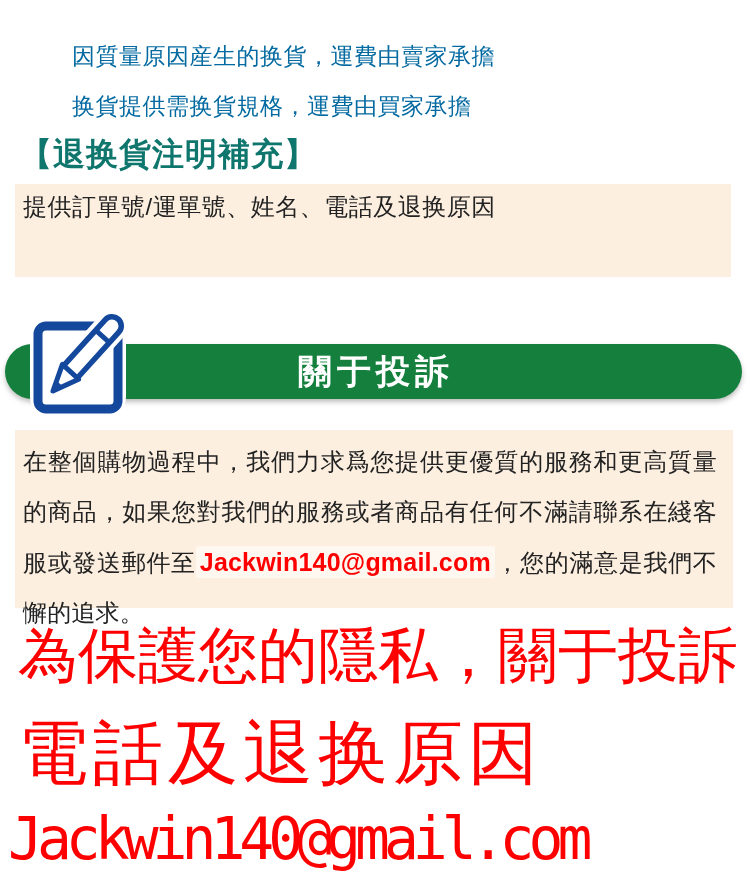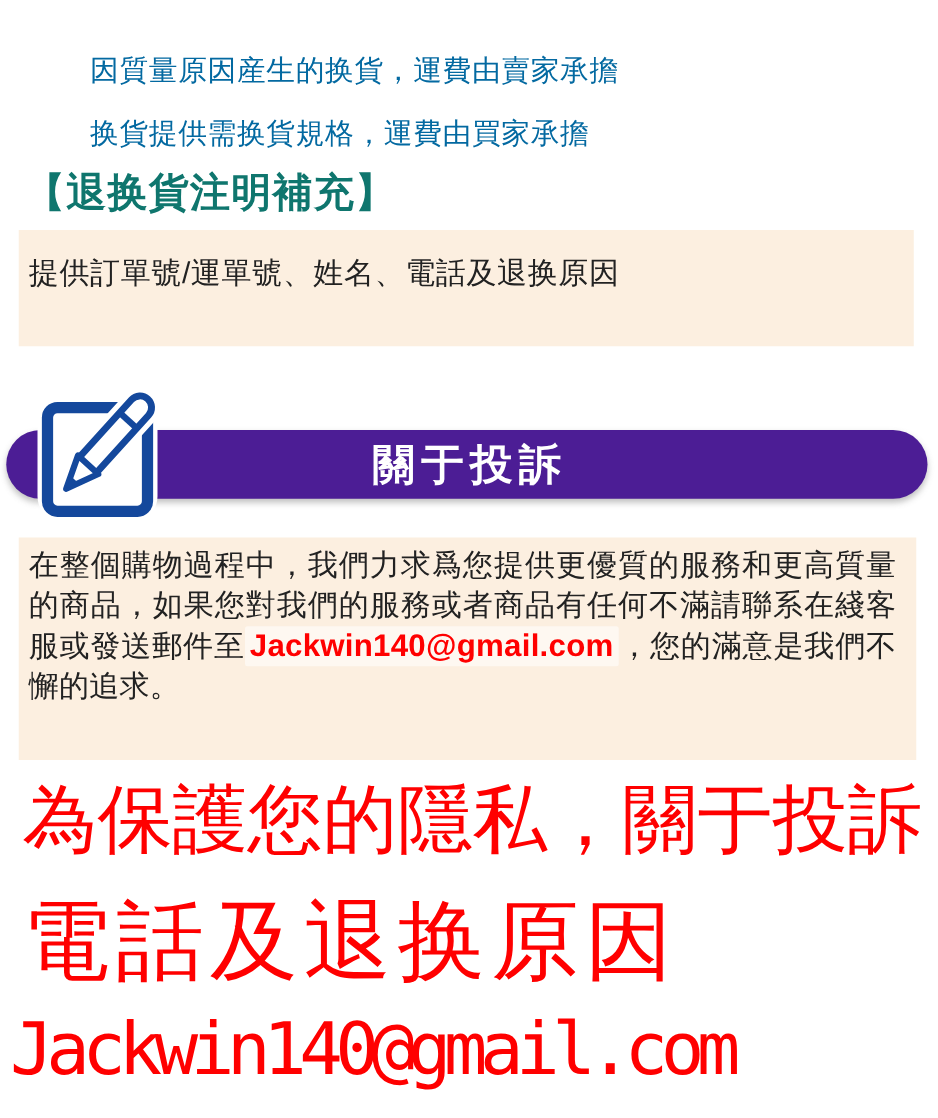--- a/index.html
+++ b/index.html
@@ -20,41 +20,41 @@
     font-size:32px;font-weight:bold;color:#0f766e;
     letter-spacing:1px;white-space:nowrap;
   }
 
   .cream-box{position:absolute;left:15px;background:#FCEFE0;}
   #box1{top:184px;width:716px;height:93px;}
   .box1-line{
     position:absolute;left:8px;font-size:24px;color:#222222;
     letter-spacing:0.5px;white-space:nowrap;line-height:1.1;
   }
-  #box1-line1{top:22px}
+  #box1-line1{top:10px}
   #box1-line2{top:55px}
 
   #banner{
     position:absolute;left:5px;top:344px;width:737px;height:55px;
-    background:#4c1d95;border-radius:28px;
+    background:#15803d;border-radius:28px;
     box-shadow:0 3px 5px rgba(110,110,110,0.45);
     display:flex;align-items:center;justify-content:center;
     z-index:1;
   }
   #banner .banner-title{
     color:#ffffff;font-size:34px;font-weight:bold;
     letter-spacing:5px;padding-left:5px;white-space:nowrap;
   }
 
   #icon{position:absolute;left:26px;top:296px;width:112px;height:118px;z-index:2;}
 
   #box2{top:430px;width:718px;height:178px;}
   #box2 .paragraph{
     margin:0;padding:7px 16px 0 8px;
-    font-size:24px;line-height:32px;color:#222222;
+    font-size:24px;line-height:50px;color:#222222;
     letter-spacing:0.2px;text-align:justify;
   }
   .email-inline{
     color:#FF0000;font-weight:bold;font-size:25px;
     background:rgba(255,255,255,0.55);
     padding:2px 4px;border-radius:2px;
   }
 
   .red-line{
     position:absolute;color:#FF0000;line-height:1;white-space:nowrap;

